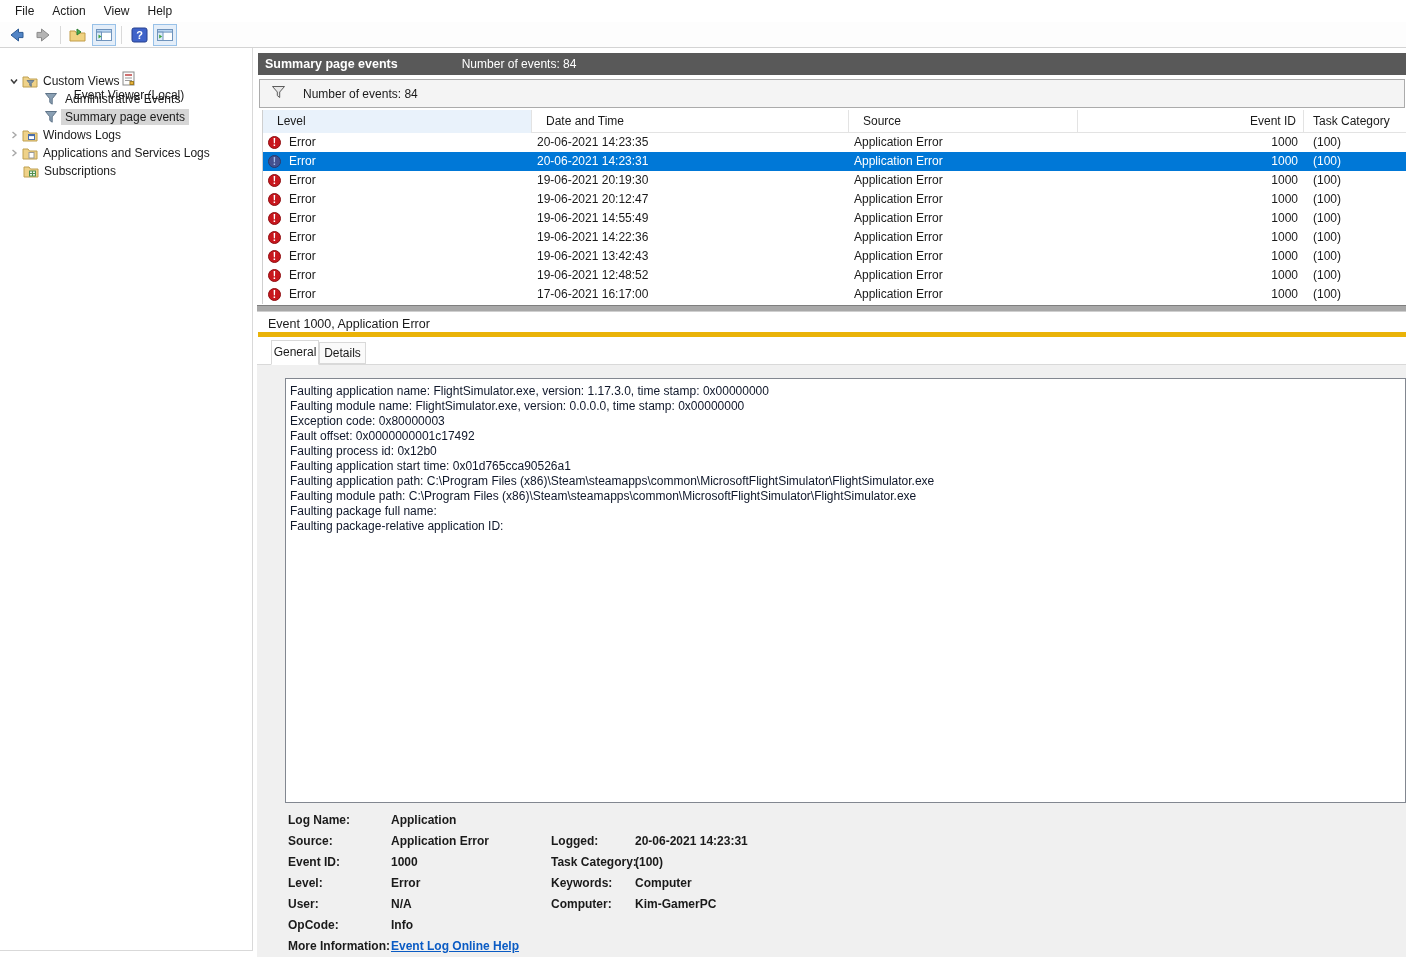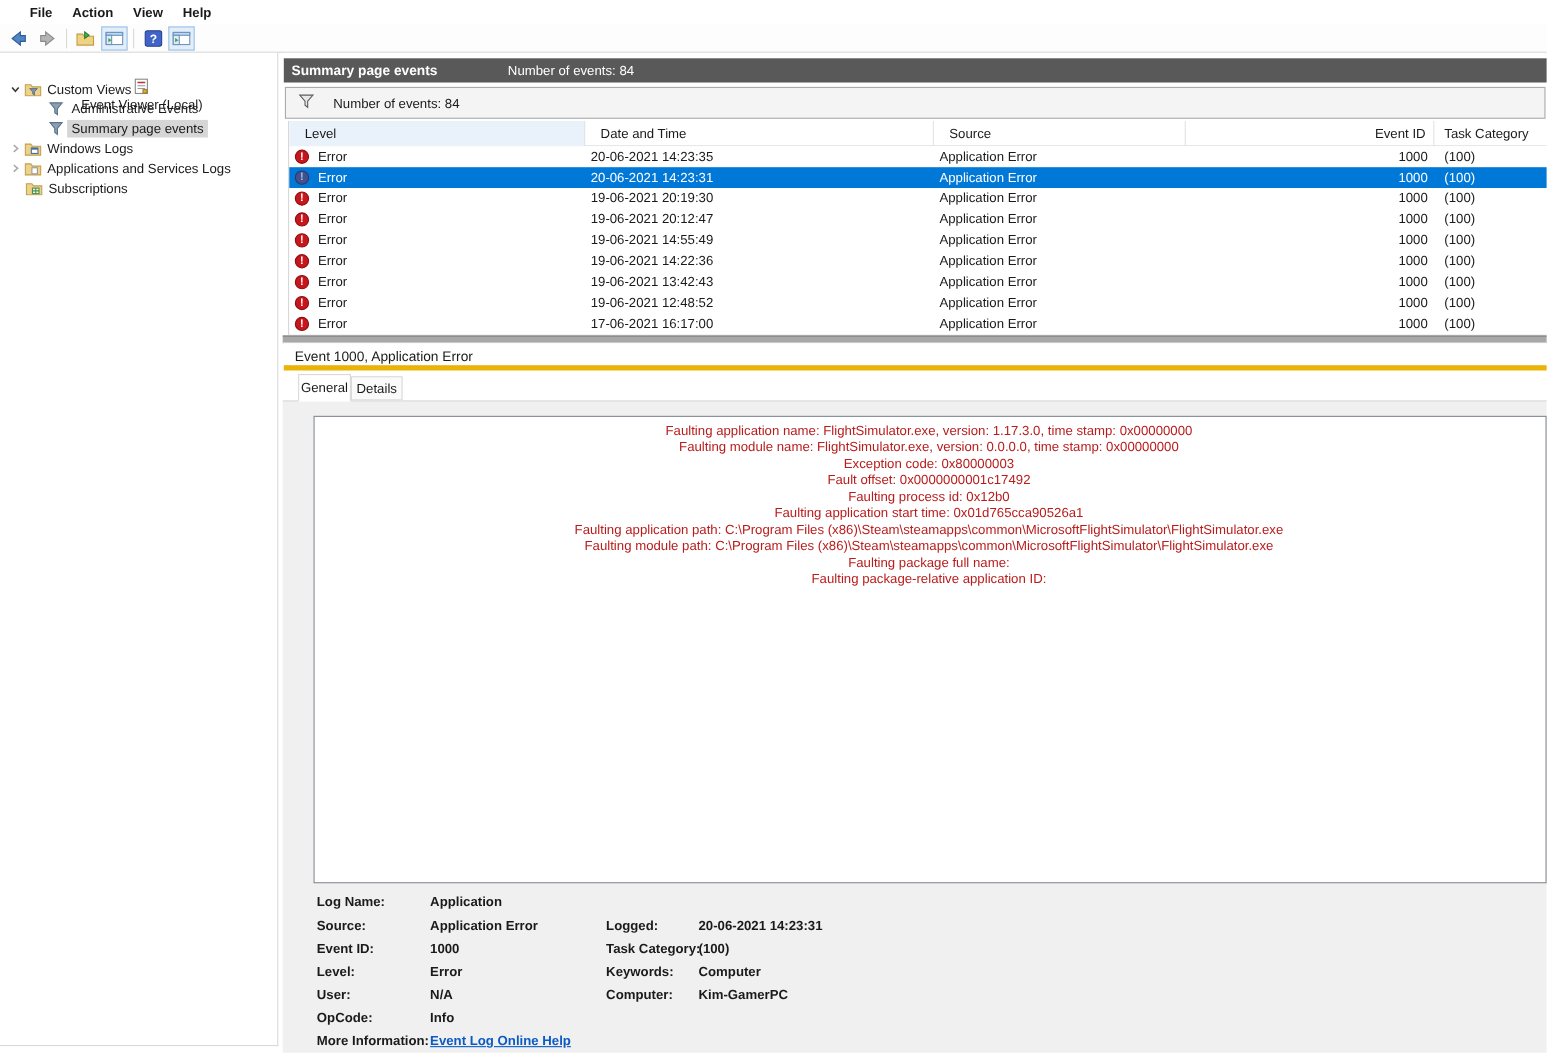--- a/index.html
+++ b/index.html
@@ -1,21 +1,21 @@
 <!DOCTYPE html>
 <html><head>
 <meta charset="utf-8">
 <style>
   * { margin:0; padding:0; box-sizing:border-box; }
   html,body { width:1406px; height:957px; overflow:hidden; background:#fff;
     font-family:"Liberation Sans", sans-serif; font-size:12px; color:#1a1a1a; }
 
   
   .menubar { position:absolute; left:0; top:0; width:1406px; height:22px; background:#fff;
-    display:flex; align-items:center; padding-left:18px;font-weight:bold; }
+    display:flex; align-items:center; padding-left:6px; }
   .menu-item { padding:3px 9px; cursor:default; }
 
   
   .toolbar { position:absolute; left:0; top:22px; width:1406px; height:26px; background:#fdfdfd;
     border-bottom:1px solid #d4d4d4; display:flex; align-items:center; padding-left:4px; }
   .tbtn { width:24px; height:22px; display:flex; align-items:center; justify-content:center;
     margin:0 1px; border:1px solid transparent; }
   .tbtn.hl { background:#e4eef9; border:1px solid #98c1e8; }
   .tsep { width:1px; height:18px; background:#d9d9d9; margin:0 4px; }
 
@@ -79,21 +79,21 @@
   .tab { position:absolute; text-align:center; border:1px solid #d9d9d9; cursor:default; }
   .tab.active { left:13px; top:3px; width:48px; height:25px; line-height:23px; background:#fff;
     border-bottom:1px solid #fff; z-index:2; }
   .tab.inactive { left:61px; top:5px; width:47px; height:22px; line-height:20px; background:#fafafa; }
 
   .pane { position:absolute; left:0; right:0; top:316px; bottom:0; background:#f0f0f0;
     border-top:1px solid #d9d9d9; }
 
   .descbox { position:absolute; left:28px; top:13px; right:0; height:425px; background:#fff;
     border:1px solid #828790; padding:5px 6px 0 4px; overflow:hidden; }
-  .descbox .dline { height:15px; line-height:15px; white-space:nowrap; color:#b91c1c;text-align:center; }
+  .descbox .dline { height:15px; line-height:15px; white-space:nowrap; color:#0f172a; }
 
   .dgrid { position:absolute; left:31px; top:445px; right:10px;font-weight:bold; }
   .drow { position:relative; height:21px; }
   .drow span { position:absolute; top:0; line-height:21px; white-space:nowrap; }
   .dl1 { left:0; } .dv1 { left:103px; } .dl2 { left:263px; } .dv2 { left:347px; }
   .dlink { color:#0a5bc4; text-decoration:underline; cursor:pointer; }
 </style>
 </head>
 <body>
 

